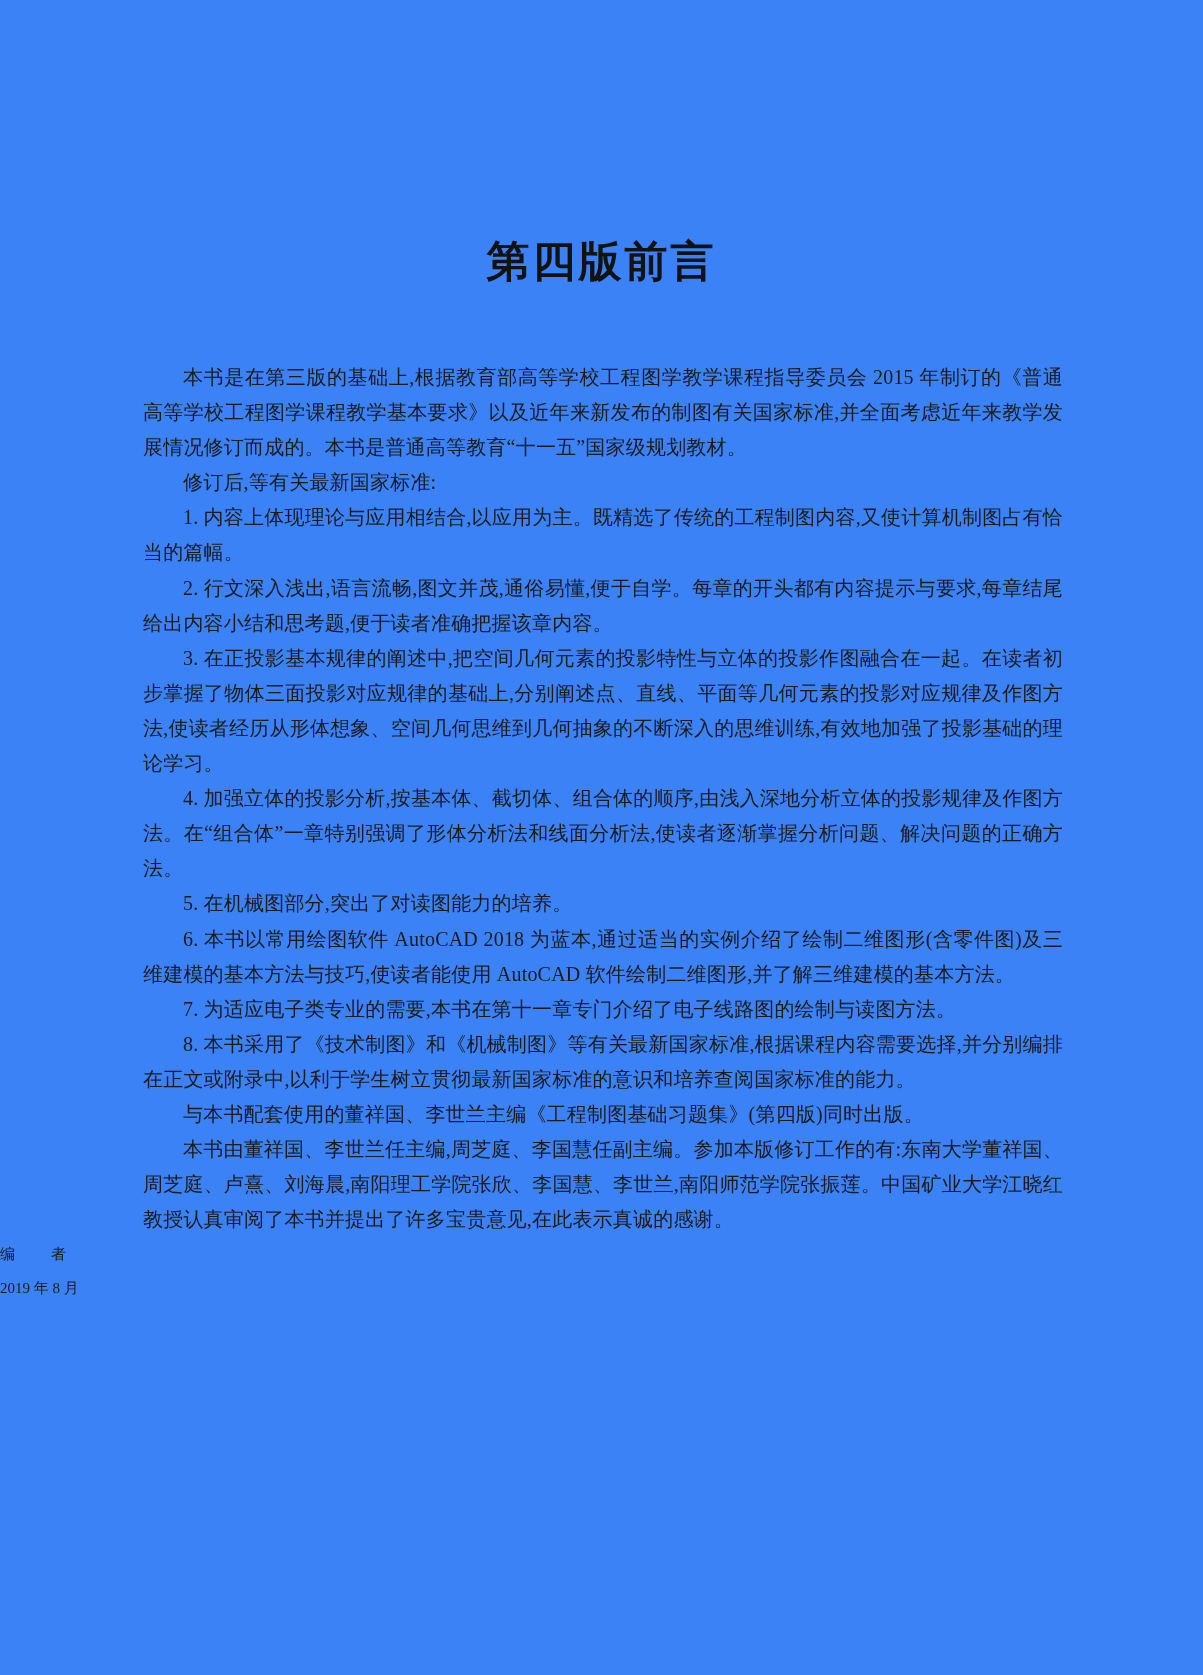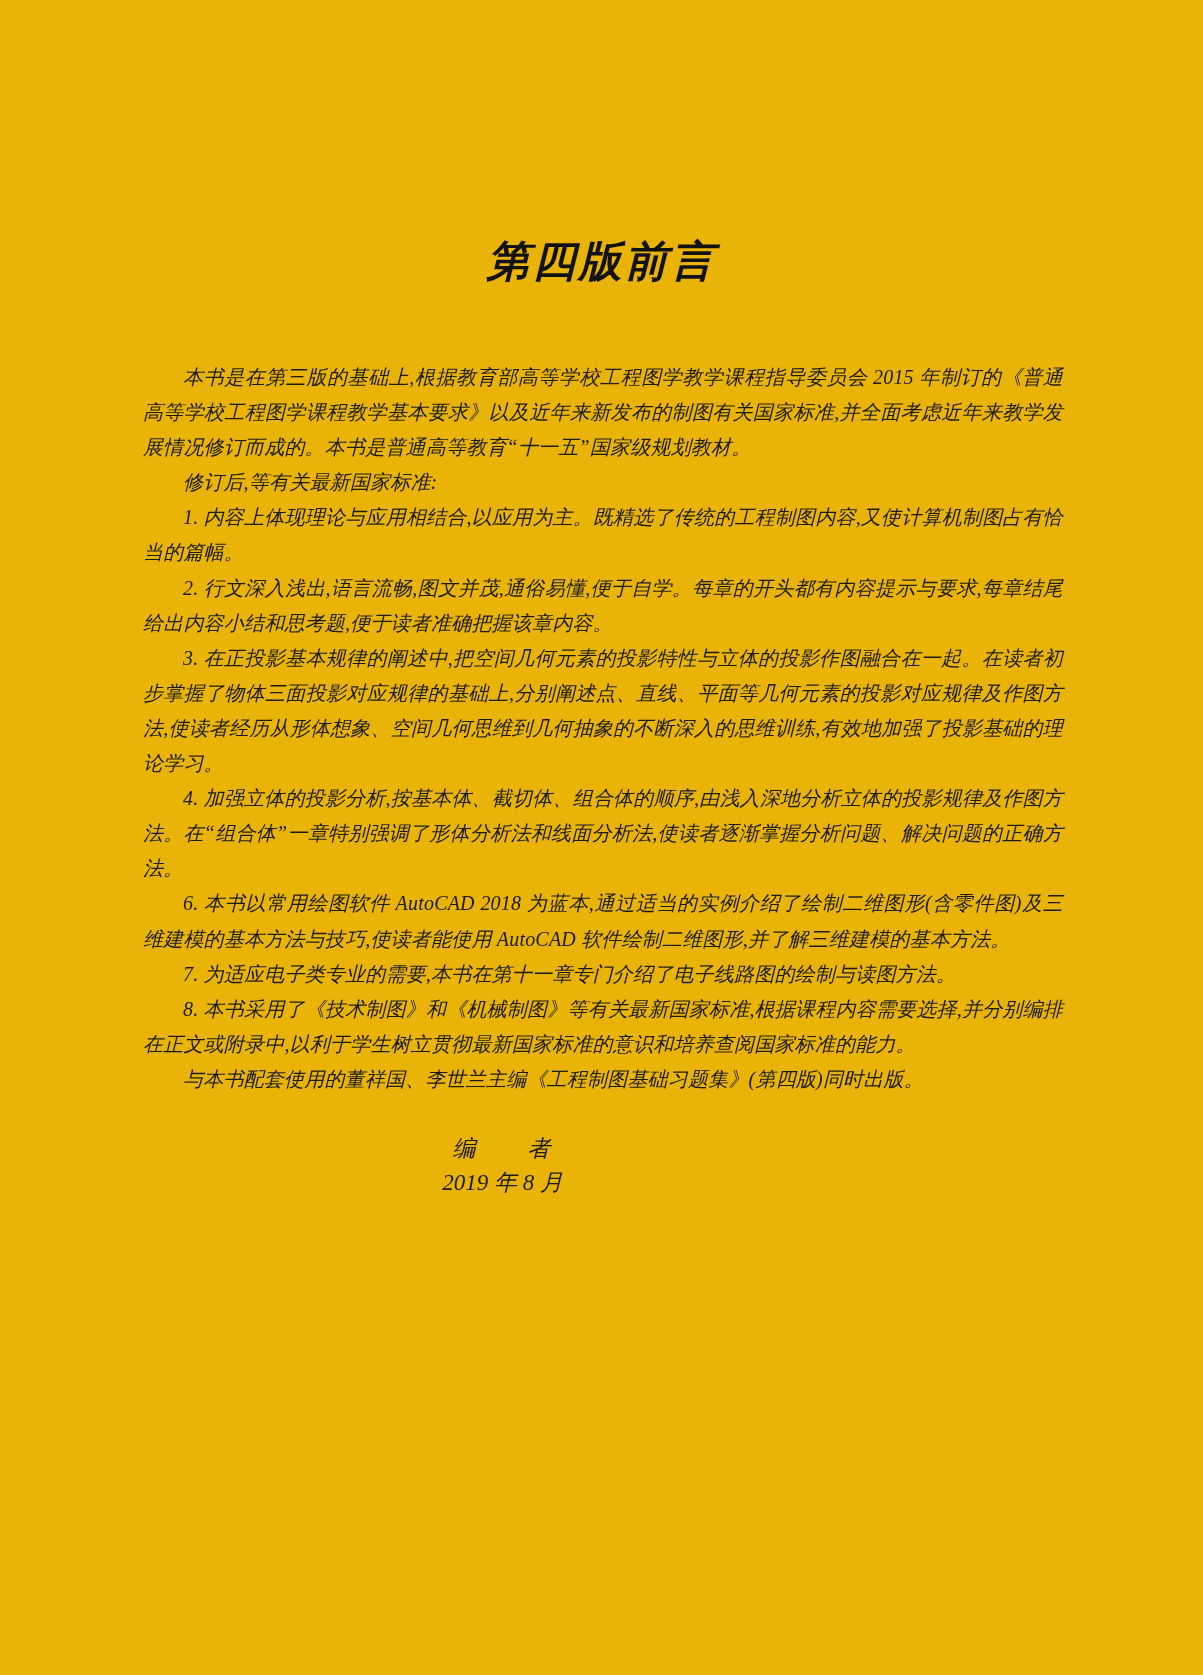--- a/index.html
+++ b/index.html
@@ -4,26 +4,25 @@
 <style>
   html, body {
     margin: 0;
     padding: 0;
     background: #ffffff;
   }
   .page {
     position: relative;
     width: 1203px;
     height: 1675px;
-    background: #eab308;
+    background: #3b82f6;
     color: #1b1b1b;
     font-family: "Liberation Serif", "DejaVu Serif", serif;
     overflow: hidden;
     box-sizing: border-box;
-    font-style: italic;
   }
   .title {
     margin: 0;
     padding-top: 240px;
     text-align: center;
     font-family: "Liberation Sans", "DejaVu Sans", sans-serif;
     font-weight: 700;
     font-size: 43px;
     line-height: 43px;
     letter-spacing: 3px;
@@ -35,47 +34,48 @@
     line-height: 35.1px;
     text-align: justify;
     letter-spacing: 0.2px;
   }
   .content p {
     margin: 0;
     padding: 0;
     text-indent: 2em;
   }
   .signature {
-    margin-top: 35px;
     margin-right: 140px;
     padding-right: 58px;
-    text-align: center;
-    font-size: 23px;
+    text-align: left;
+    font-size: 15px;
     line-height: 34px;
   }
   .signature .author {
     letter-spacing: 2px;
   }
 </style>
 </head>
 <body>
 
 <div class="page">
   <h1 class="title">第四版前言</h1>
 
   <div class="content">
     <p>本书是在第三版的基础上,根据教育部高等学校工程图学教学课程指导委员会 2015 年制订的《普通高等学校工程图学课程教学基本要求》以及近年来新发布的制图有关国家标准,并全面考虑近年来教学发展情况修订而成的。本书是普通高等教育“十一五”国家级规划教材。</p>
     <p>修订后,等有关最新国家标准:</p>
     <p>1. 内容上体现理论与应用相结合,以应用为主。既精选了传统的工程制图内容,又使计算机制图占有恰当的篇幅。</p>
     <p>2. 行文深入浅出,语言流畅,图文并茂,通俗易懂,便于自学。每章的开头都有内容提示与要求,每章结尾给出内容小结和思考题,便于读者准确把握该章内容。</p>
     <p>3. 在正投影基本规律的阐述中,把空间几何元素的投影特性与立体的投影作图融合在一起。在读者初步掌握了物体三面投影对应规律的基础上,分别阐述点、直线、平面等几何元素的投影对应规律及作图方法,使读者经历从形体想象、空间几何思维到几何抽象的不断深入的思维训练,有效地加强了投影基础的理论学习。</p>
     <p>4. 加强立体的投影分析,按基本体、截切体、组合体的顺序,由浅入深地分析立体的投影规律及作图方法。在“组合体”一章特别强调了形体分析法和线面分析法,使读者逐渐掌握分析问题、解决问题的正确方法。</p>
+    <p>5. 在机械图部分,突出了对读图能力的培养。</p>
     <p>6. 本书以常用绘图软件 AutoCAD 2018 为蓝本,通过适当的实例介绍了绘制二维图形(含零件图)及三维建模的基本方法与技巧,使读者能使用 AutoCAD 软件绘制二维图形,并了解三维建模的基本方法。</p>
     <p>7. 为适应电子类专业的需要,本书在第十一章专门介绍了电子线路图的绘制与读图方法。</p>
     <p>8. 本书采用了《技术制图》和《机械制图》等有关最新国家标准,根据课程内容需要选择,并分别编排在正文或附录中,以利于学生树立贯彻最新国家标准的意识和培养查阅国家标准的能力。</p>
     <p>与本书配套使用的董祥国、李世兰主编《工程制图基础习题集》(第四版)同时出版。</p>
+    <p>本书由董祥国、李世兰任主编,周芝庭、李国慧任副主编。参加本版修订工作的有:东南大学董祥国、周芝庭、卢熹、刘海晨,南阳理工学院张欣、李国慧、李世兰,南阳师范学院张振莲。中国矿业大学江晓红教授认真审阅了本书并提出了许多宝贵意见,在此表示真诚的感谢。</p>
   </div>
 
   <div class="signature">
     <div class="author">编　　者</div>
     <div class="date">2019 年 8 月</div>
   </div>
 </div>
 
 </body></html>

